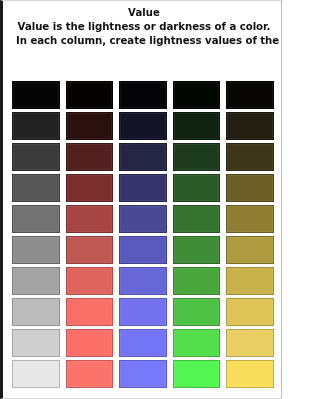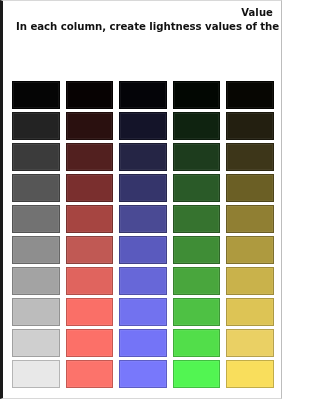--- a/index.html
+++ b/index.html
@@ -21,21 +21,21 @@
     box-sizing: border-box;
     background: #ffffff;
     border-left: 3px solid #1a1a1a;
     border-right: 1px solid #bdbdbd;
     border-top: 1px solid #d8d8d8;
     border-bottom: 1px solid #d8d8d8;
   }
 
   #header {
     padding: 6px 8px 2px 12px;
-    text-align: right;
+    text-align: center;
   }
 
   #worksheet-title {
     font-size: 10px;
     font-weight: 800;
     color: #111111;
     letter-spacing: 0.1px;
     line-height: 12px;
     margin: 0 0 1px 0;
   }
@@ -85,20 +85,21 @@
   }
 </style>
 </head>
 <body>
 
 <div id="worksheet">
 
   <div id="header">
     <div id="worksheet-title">Value</div>
     <div id="instructions">
+      <span class="line">Value is the lightness or darkness of a color.</span>
       <span class="line">In each column, create lightness values of the</span>
     </div>
   </div>
 
   <div id="color-grid">
       <div class="grid-row">
         <div class="swatch" style="background: rgb(5, 5, 5);"></div>
         <div class="swatch" style="background: rgb(7, 2, 2);"></div>
         <div class="swatch" style="background: rgb(4, 4, 8);"></div>
         <div class="swatch" style="background: rgb(2, 7, 2);"></div>

